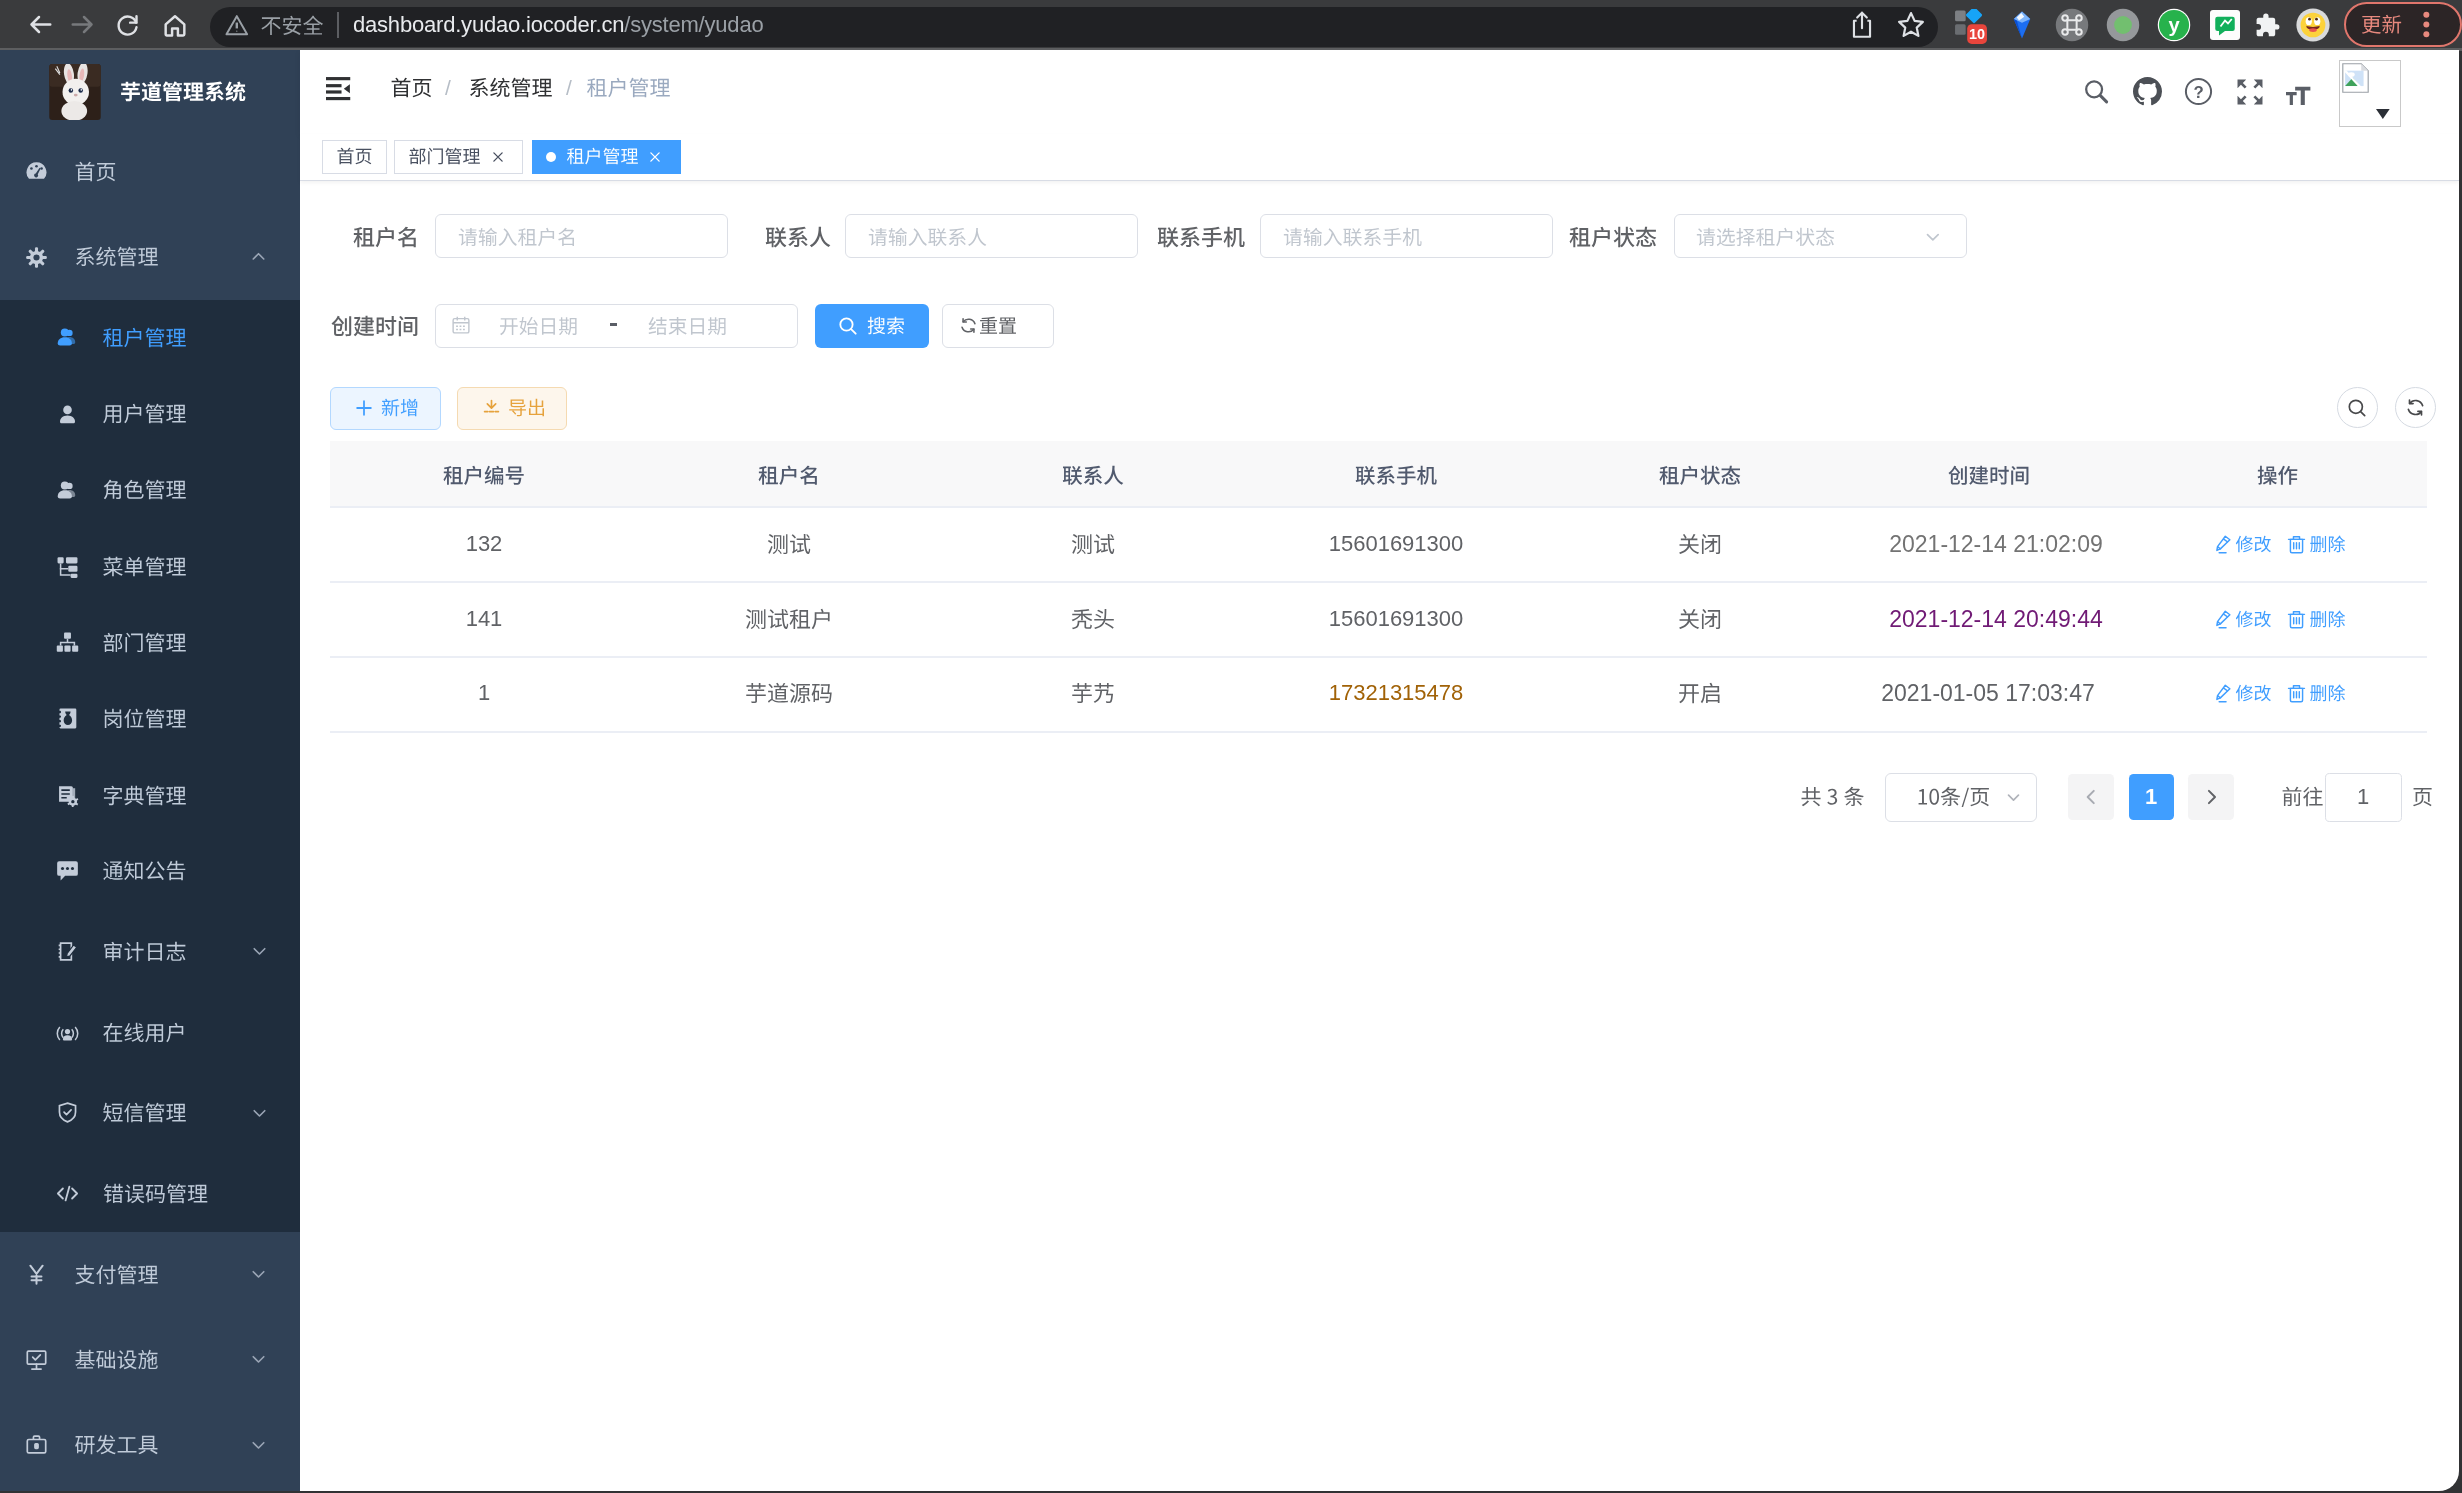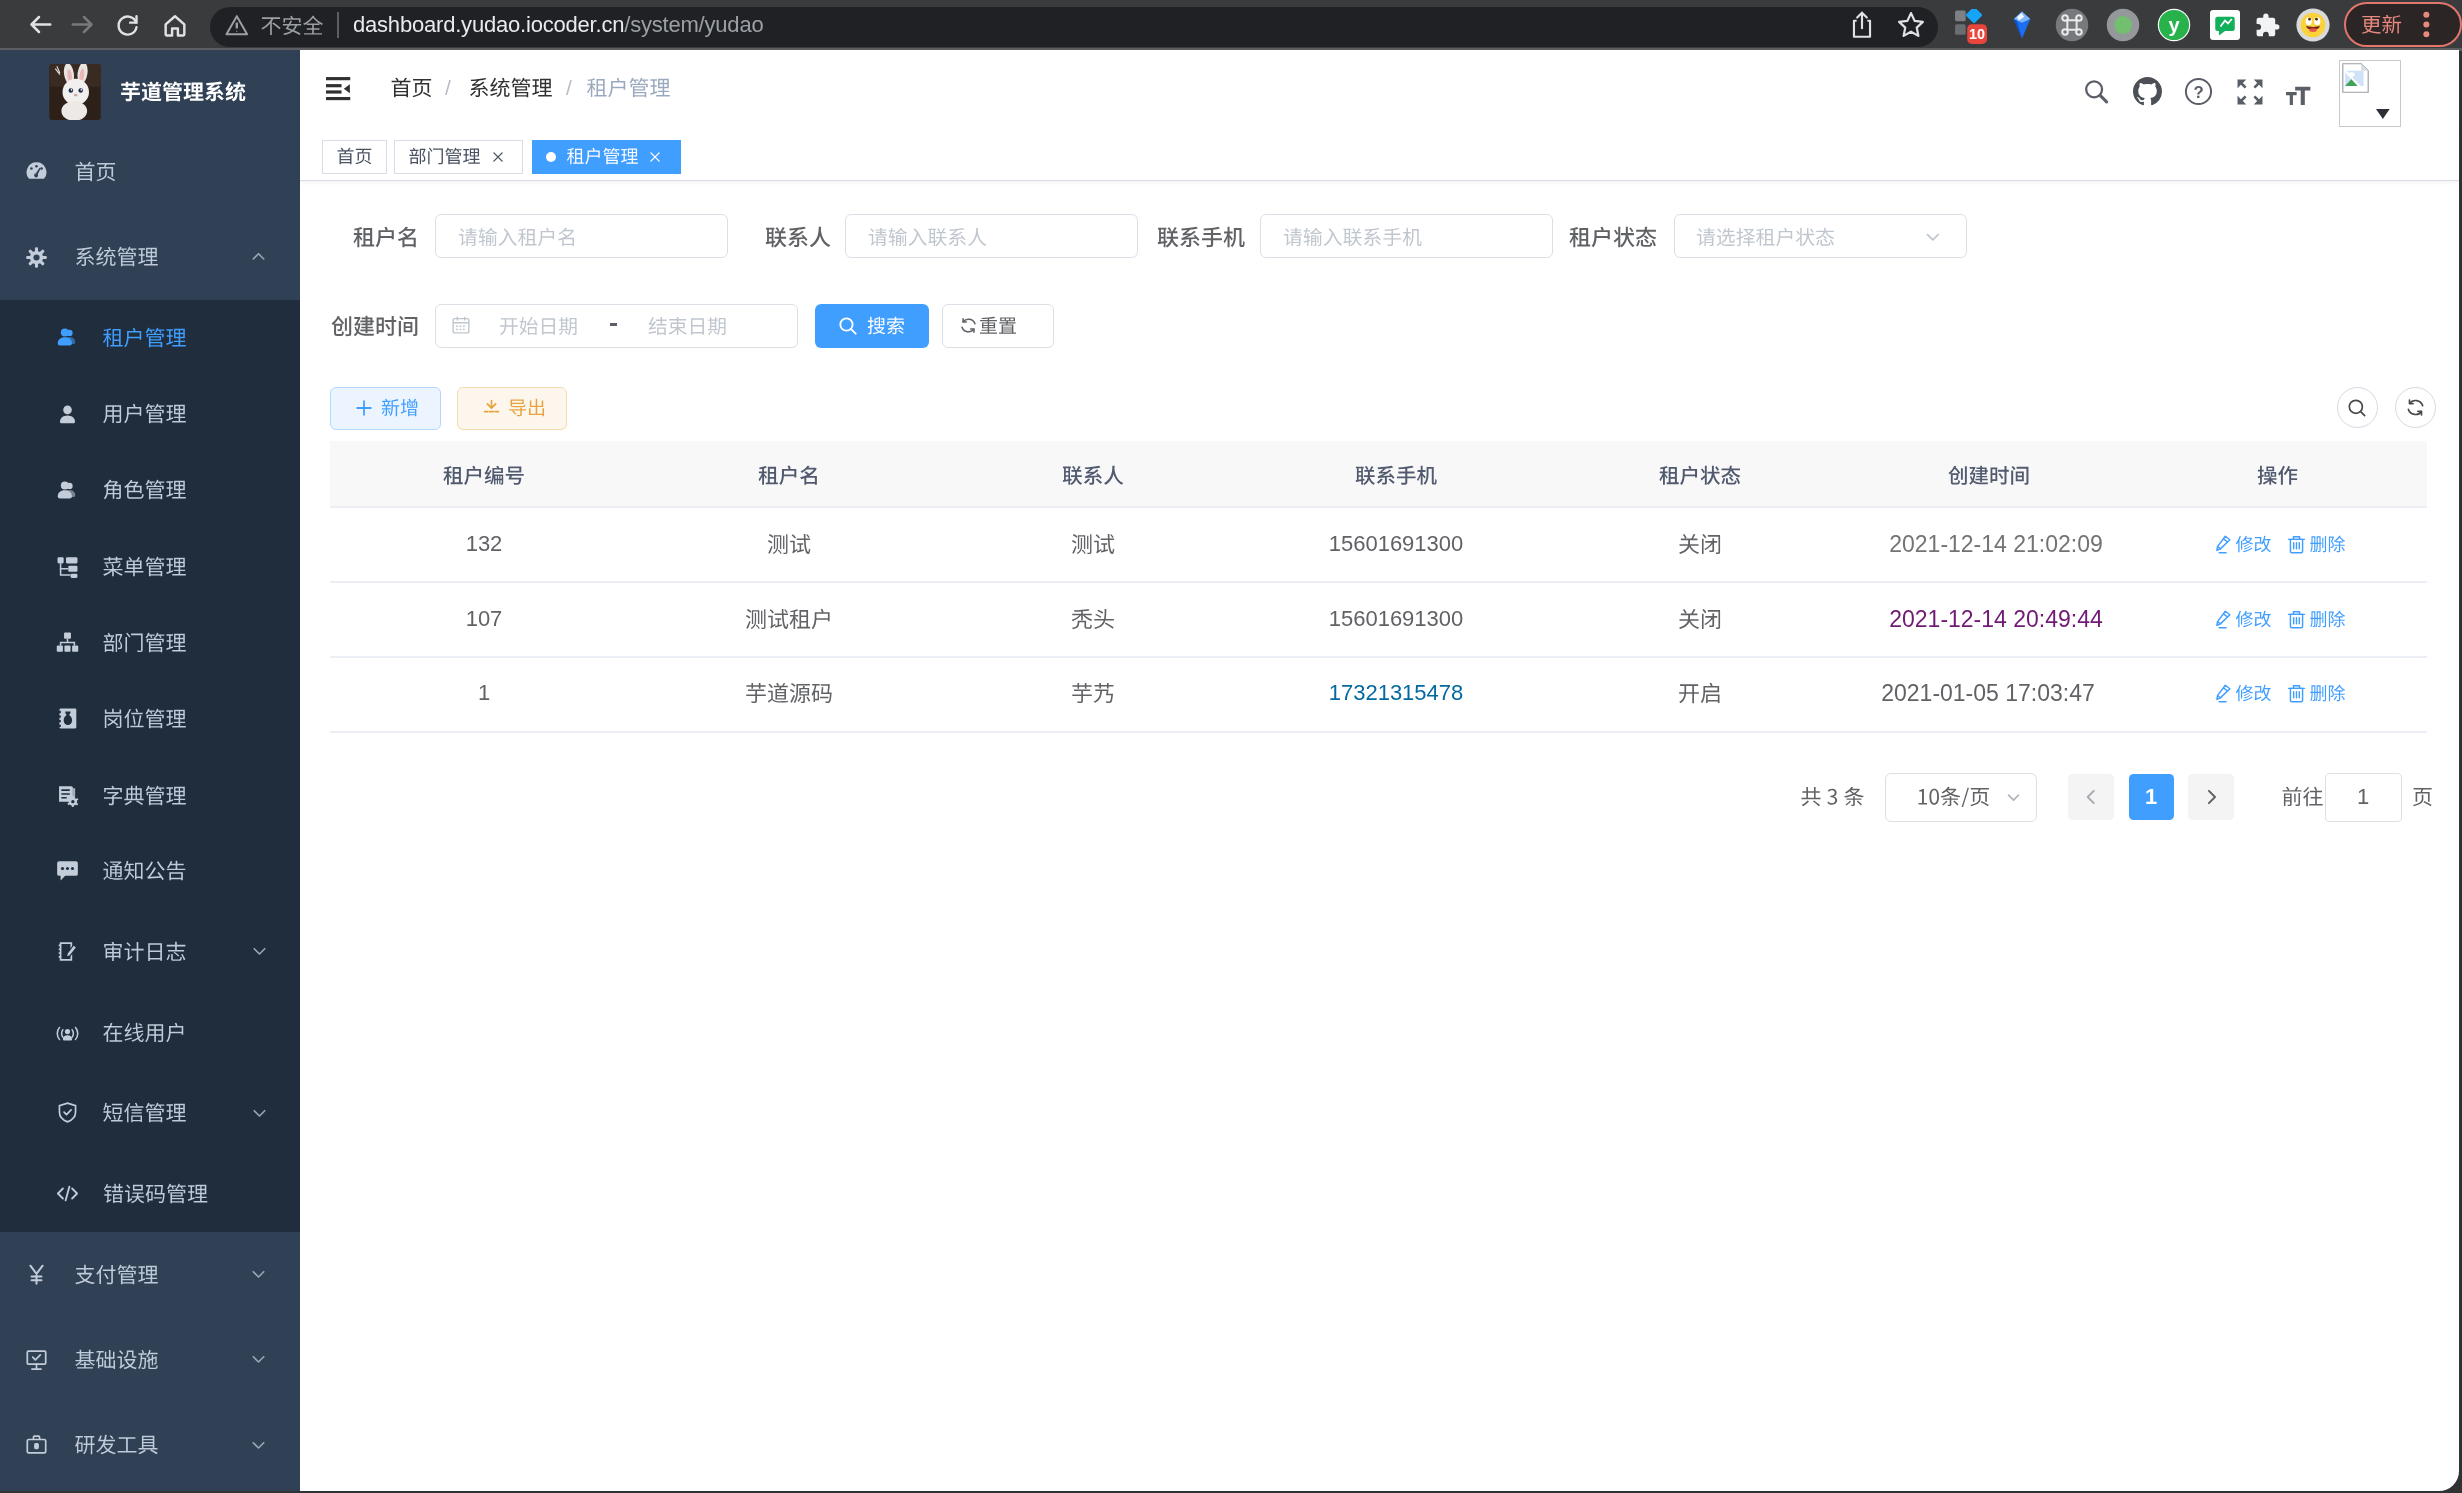--- a/index.html
+++ b/index.html
@@ -814,21 +814,21 @@
       </svg>
       <svg class="abs" style="left:2287px;top:484px" width="19" height="20.6" viewBox="0 0 25 27" fill="none" stroke="#409eff" stroke-width="1.9" stroke-linejoin="round">
         <path d="M4.5 7h16v15.5a2 2 0 0 1-2 2h-12a2 2 0 0 1-2-2z"></path>
         <path d="M8.5 7V3.5h8V7"></path>
         <path d="M2 7h21M8.8 11.5v8M12.5 11.5v8M16.2 11.5v8" stroke-linecap="round"></path>
       </svg>
       <svg style="position:absolute;left:2309px;top:485px" width="37" height="18" viewBox="0 -880 2000 1000" fill="#409eff">
         <use href="#r5220" x="0"></use>
         <use href="#r9664" x="1000"></use>
       </svg>
-      <div style="position:absolute;left:484px;top:569px;transform:translate(-50%,-50%);font-size:22px;color:#606266;font-weight:400;white-space:nowrap;letter-spacing:0">107</div>
+      <div style="position:absolute;left:484px;top:569px;transform:translate(-50%,-50%);font-size:22px;color:#606266;font-weight:400;white-space:nowrap;letter-spacing:0">141</div>
       <svg style="position:absolute;left:745px;top:558px" width="88" height="22" viewBox="0 -880 4000 1000" fill="#606266">
         <use href="#r6d4b" x="0"></use>
         <use href="#r8bd5" x="1000"></use>
         <use href="#r79df" x="2000"></use>
         <use href="#r6237" x="3000"></use>
       </svg>
       <svg style="position:absolute;left:1071px;top:558px" width="44" height="22" viewBox="0 -880 2000 1000" fill="#606266">
         <use href="#r79c3" x="0"></use>
         <use href="#r5934" x="1000"></use>
       </svg>
@@ -862,21 +862,21 @@
       <svg style="position:absolute;left:745px;top:632px" width="88" height="22" viewBox="0 -880 4000 1000" fill="#606266">
         <use href="#r828b" x="0"></use>
         <use href="#r9053" x="1000"></use>
         <use href="#r6e90" x="2000"></use>
         <use href="#r7801" x="3000"></use>
       </svg>
       <svg style="position:absolute;left:1071px;top:632px" width="44" height="22" viewBox="0 -880 2000 1000" fill="#606266">
         <use href="#r828b" x="0"></use>
         <use href="#r827f" x="1000"></use>
       </svg>
-      <div style="position:absolute;left:1396px;top:643px;transform:translate(-50%,-50%);font-size:22px;color:#0369a1;font-weight:400;white-space:nowrap;letter-spacing:0">17321315478</div>
+      <div style="position:absolute;left:1396px;top:643px;transform:translate(-50%,-50%);font-size:22px;color:#a16207;font-weight:400;white-space:nowrap;letter-spacing:0">17321315478</div>
       <svg style="position:absolute;left:1678px;top:632px" width="44" height="22" viewBox="0 -880 2000 1000" fill="#606266">
         <use href="#r5f00" x="0"></use>
         <use href="#r542f" x="1000"></use>
       </svg>
       <div style="position:absolute;left:1988px;top:643px;transform:translate(-50%,-50%);font-size:23px;color:#606266;font-weight:400;white-space:nowrap;letter-spacing:0">2021-01-05 17:03:47</div>
       <svg class="abs" style="left:2213px;top:633px" width="20" height="20.6" viewBox="0 0 26 27" fill="none" stroke="#409eff" stroke-width="1.9" stroke-linejoin="round">
         <path d="M15.5 3.5 11 17l-5.5 4.5L4 15 14.5 5c1-.9 2.2-1 3 -.2l2.7 2.4c.8.8.8 2-.1 2.8L10 18" transform="rotate(3 13 13)" opacity="0"></path>
         <path d="m16 3 6 4.5L9.5 19.5 5 21.5l.8-4.9z"></path>
         <path d="M13.5 6.3l6 4.5"></path>
         <path d="M5.8 16.6l4.5 3.4"></path>

